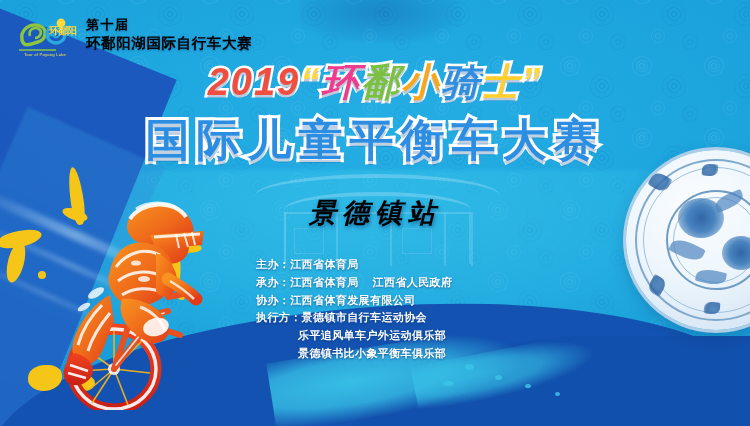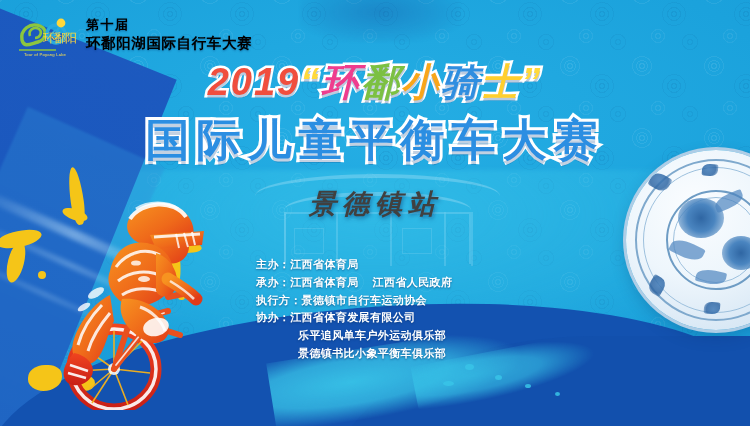--- a/index.html
+++ b/index.html
@@ -156,22 +156,22 @@
   .logo{
     position:relative;width:58px;height:42px;flex:0 0 auto;
   }
   .logo-text{
     position:absolute;left:0;bottom:-1px;width:58px;
     font-size:4.2px;letter-spacing:.2px;color:#ffe44d;
     text-align:center;white-space:nowrap;
     font-family:"Liberation Sans",sans-serif;
   }
   .logo-cn{
-    position:absolute;right:-2px;bottom:9px;
-    font-size:12px;color:#ffd83b;font-weight:normal;
+    position:absolute;right:-2px;bottom:18px;
+    font-size:10px;color:#ffd83b;font-weight:bold;
     letter-spacing:-1px;
   }
   .header-lines{
     color:#000000;line-height:1.28;
     text-shadow:0 1px 2px rgba(0,50,110,.45);
   }
   .h-line1{font-size:13px;font-weight:bold;letter-spacing:1.5px;}
   .h-line2{font-size:14.5px;font-weight:bold;letter-spacing:.6px;}
 
   
@@ -206,24 +206,24 @@
   }
   .title-line2 span{
     display:inline-block;
     -webkit-text-stroke:6px #ffffff;
     paint-order:stroke fill;
     text-shadow:0 4px 0 rgba(10,70,140,.25);
   }
 
   
   .station{
-    position:absolute;left:0;top:186px;width:750px;text-align:center;
+    position:absolute;left:0;top:195px;width:750px;text-align:center;
     font-family:"Liberation Serif","DejaVu Serif",serif;
     font-size:27px;font-weight:bold;font-style:italic;
-    letter-spacing:6px;color:#404040;
+    letter-spacing:6px;color:#000000;
     text-shadow:1px 2px 4px rgba(0,50,110,.55);
   }
 
   
   .orgs{
     position:absolute;left:256px;top:256px;
     color:#ffffff;font-size:11px;font-weight:bold;line-height:1.62;
     letter-spacing:.4px;
     text-shadow:0 1px 2px rgba(0,45,100,.55);
   }
@@ -444,19 +444,19 @@
     <div class="title-line2">
       <span>国际儿童平衡车大赛</span>
     </div>
   </div>
 
   <div class="station">景德镇站</div>
 
   <div class="orgs" id="orgsBlock">
       <div class="row"><span>主办：</span><span>江西省体育局</span></div>
       <div class="row"><span>承办：</span><span>江西省体育局</span><span class="sep"></span><span>江西省人民政府</span></div>
+      <div class="row"><span>协办：</span><span>江西省体育发展有限公司</span></div>
       <div class="row"><span>执行方：</span><span>景德镇市自行车运动协会</span></div>
-      <div class="row"><span>协办：</span><span>江西省体育发展有限公司</span></div>
       <div class="row indent"><span>乐平追风单车户外运动俱乐部</span></div>
       <div class="row indent"><span>景德镇书比小象平衡车俱乐部</span></div>
     </div>
 
 </div>
 
 </body></html>

